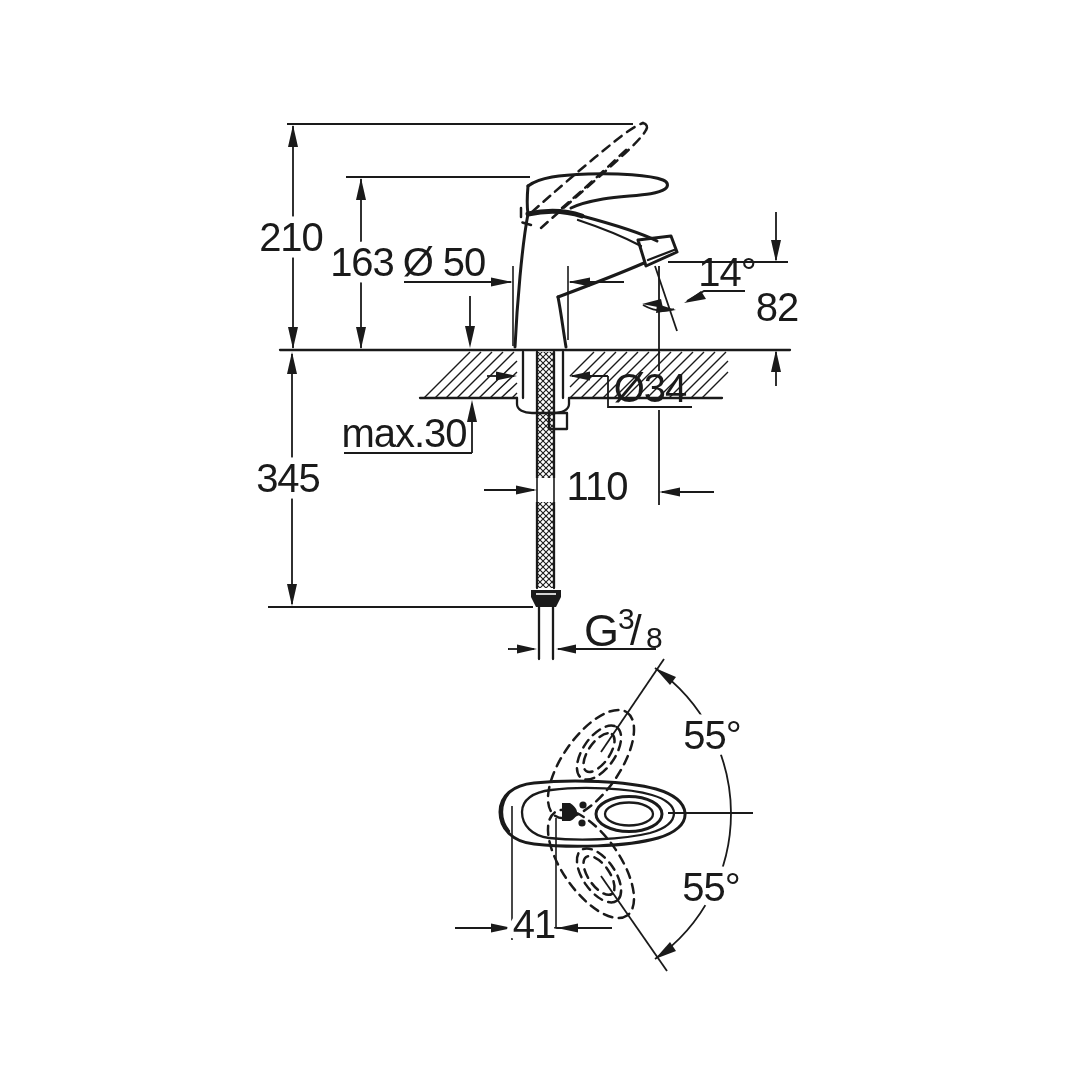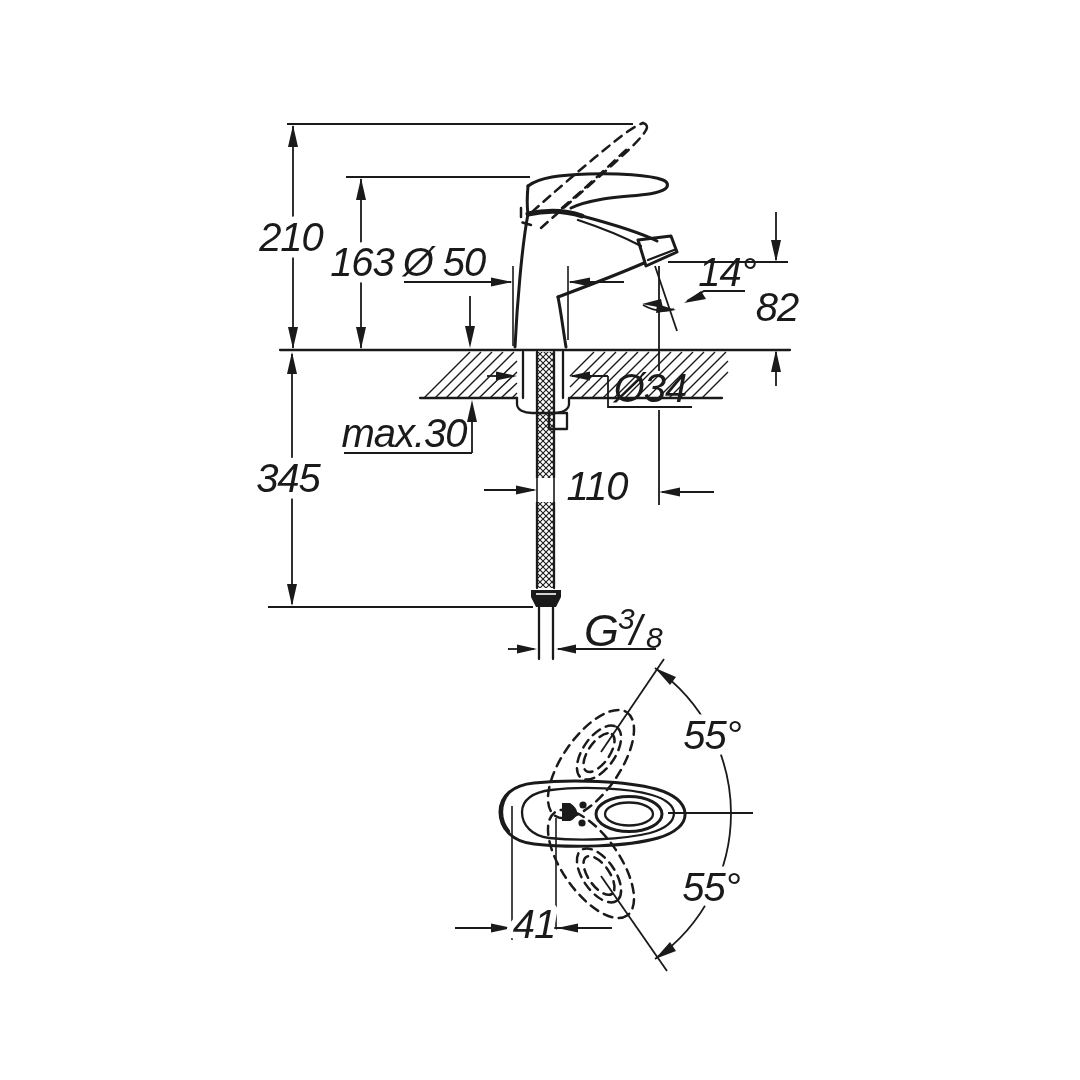--- a/index.html
+++ b/index.html
@@ -1,16 +1,16 @@
 <!DOCTYPE html>
 <html><head>
 <meta charset="utf-8">
 <style>
   html,body{margin:0;padding:0;background:#ffffff;width:1080px;height:1080px;}
-  .stage{position:relative;width:1080px;height:1080px;background:#fff;overflow:hidden;font-style:italic;}
+  .stage{position:relative;width:1080px;height:1080px;background:#fff;overflow:hidden;}
   svg{position:absolute;left:0;top:0;}
   .obj{stroke:#1a1a1a;stroke-width:3;fill:none;stroke-linecap:round;stroke-linejoin:round;}
   .obj2{stroke:#1a1a1a;stroke-width:2.3;fill:none;stroke-linecap:round;stroke-linejoin:round;}
   .heavy{stroke:#1a1a1a;stroke-width:5;fill:none;stroke-linecap:round;}
   .dashln{stroke:#1a1a1a;stroke-width:2.5;fill:none;stroke-linecap:round;stroke-dasharray:9 6.5;}
   .dim{stroke:#1a1a1a;stroke-width:1.8;fill:none;}
   .ext{stroke:#1a1a1a;stroke-width:1.6;fill:none;}
   .hatch{stroke:#1a1a1a;stroke-width:1.4;fill:none;}
   .arr{fill:#1a1a1a;stroke:none;}
   .solidfill{fill:#1a1a1a;stroke:none;}

